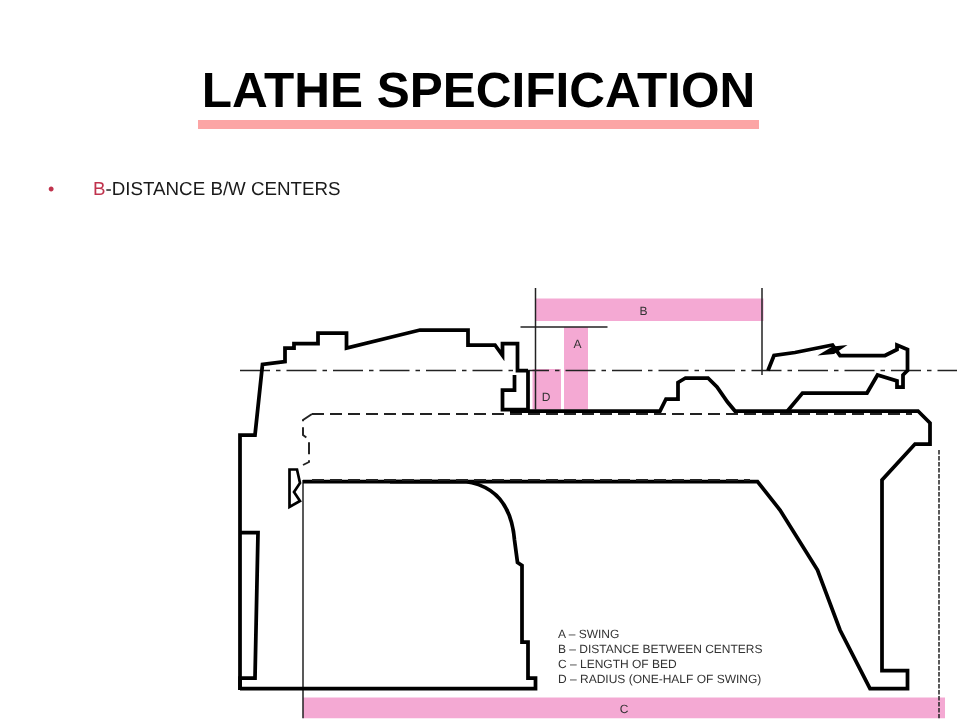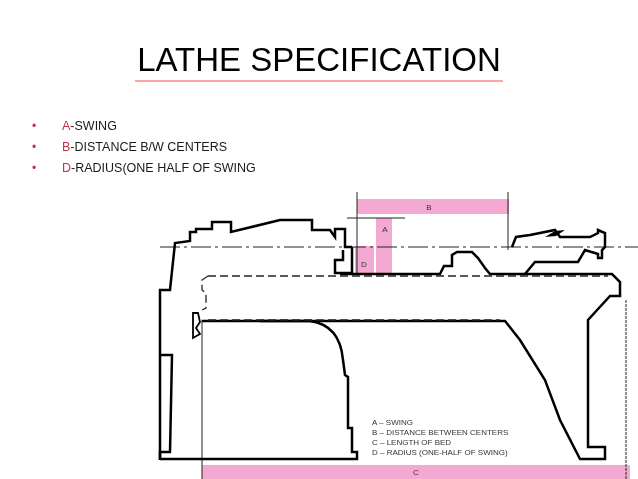--- a/index.html
+++ b/index.html
@@ -1,37 +1,35 @@
 <!DOCTYPE html>
 <html><head>
 <meta charset="utf-8">
 <style>
   html, body { margin:0; padding:0; }
   body { width:638px; height:479px; background:#ffffff; position:relative; overflow:hidden;
          font-family:"Liberation Sans", sans-serif; }
   .title { position:absolute; left:0; width:638px; top:40px; text-align:center;
            font-size:33px; color:#000; letter-spacing:0px; }
-  .title span { border-bottom:2px solid #fca5a5; padding:0 2px; line-height:40px; display:inline-block; }
+  .title span { border-bottom:6px solid #fca5a5; padding:0 2px; line-height:40px; display:inline-block;font-weight:bold; }
   .bullets { position:absolute; left:32px; top:116px; margin:0; padding:0; list-style:none; }
   .bullets li { font-size:12.5px; line-height:21px; color:#1a1a1a; height:21px; }
   .bullets .dot { display:inline-block; width:30px; color:#c0334d; font-size:12px; }
   .bullets .letter { color:#c0334d; }
   svg { position:absolute; left:0; top:0; }
 </style>
 </head>
 <body>
 
 <div class="title">
   <span>LATHE SPECIFICATION</span>
 </div>
 
 <ul class="bullets">
-  <li><span class="dot">•</span><span class="letter">A</span><span>-SWING</span></li>
   <li><span class="dot">•</span><span class="letter">B</span><span>-DISTANCE B/W CENTERS</span></li>
-  <li><span class="dot">•</span><span class="letter">D</span><span>-RADIUS(ONE HALF OF SWING</span></li>
 </ul>
 
 <svg width="638" height="479" viewBox="0 0 638 479">
 
   <rect x="357" y="199" width="152" height="15" fill="#f4a9d3"></rect>
   <rect x="376" y="218" width="16" height="55" fill="#f4a9d3"></rect>
   <rect x="355" y="246" width="19" height="27" fill="#f4a9d3"></rect>
   <rect x="202" y="465" width="428" height="14" fill="#f4a9d3"></rect>
 
   <g stroke="#222" stroke-width="1" fill="none">

